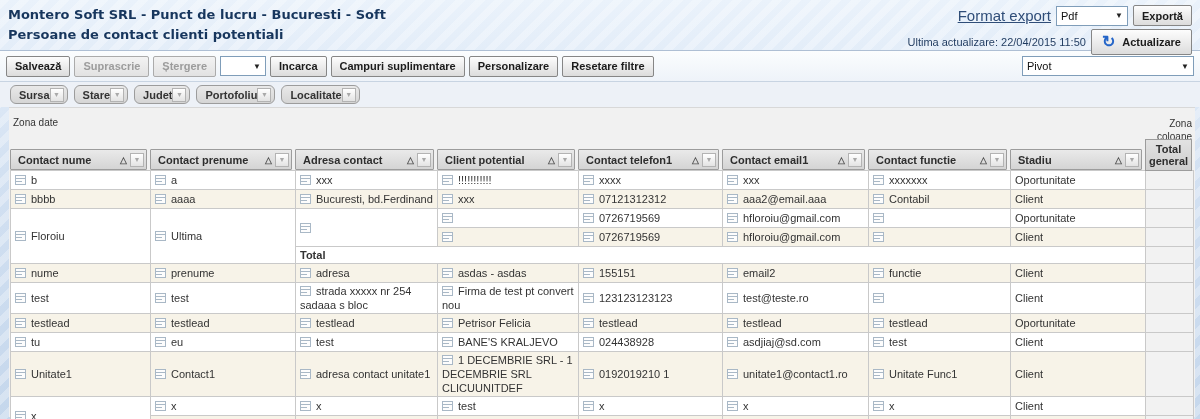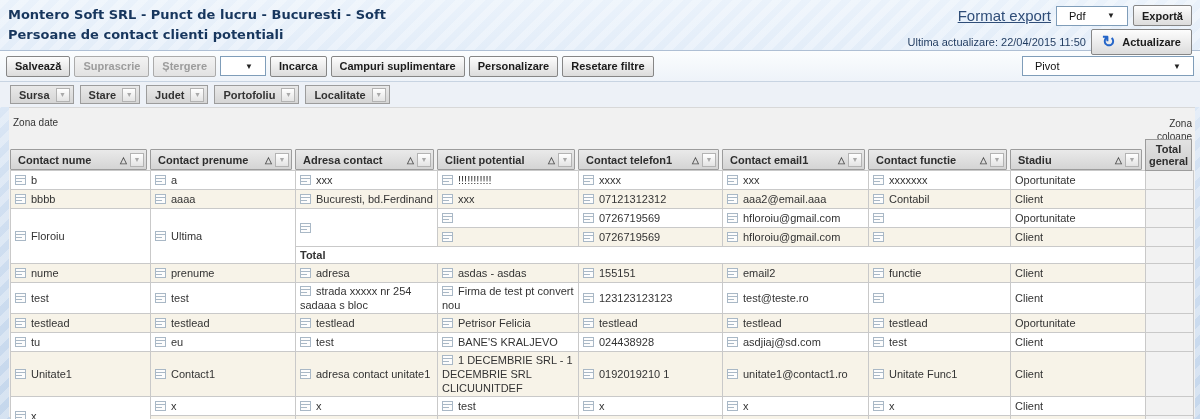--- a/index.html
+++ b/index.html
@@ -14,39 +14,39 @@
   .page { width:1200px; height:419px; position:relative; }
 
   
   .hdr { height:50px; display:flex; justify-content:space-between; padding:5px 8px 0 8px; }
   .t1,.t2 { font-family:"DejaVu Sans", sans-serif; font-weight:bold; font-size:13px; color:#17365d; line-height:20px; }
   .hdr-right { display:flex; flex-direction:column; align-items:flex-end; gap:3px; }
   .hr-row { display:flex; align-items:center; gap:5px; }
   .lnk { font-size:15px; color:#2f4d78; text-decoration:underline; cursor:pointer; }
   .upd { font-size:11px; color:#1f3a5f; }
   .sel { background:#fff; border:1px solid #7f9db9; height:20px; display:inline-flex; align-items:center;
-         justify-content:space-between; font-size:11px; padding:0 12px; color:#111; cursor:pointer; }
+         justify-content:space-between; font-size:11px; padding:0 4px; color:#111; cursor:pointer; }
   .sel .dd { font-size:8px; color:#222; margin-left:6px; }
   .w72{ width:72px; } .w46{ width:46px; } .w172{ width:172px; }
   .btn { font-family:"Liberation Sans",sans-serif; font-size:11px; font-weight:600; color:#1b1b1b;
          background:linear-gradient(#fdfdfd,#dcdcdc); border:1px solid #868686; border-radius:2px;
          height:21px; padding:0 8px; cursor:pointer; white-space:nowrap; }
   .btn.dis { color:#9c9c9c; background:linear-gradient(#f3f3f3,#e2e2e2); border-color:#ababab; cursor:default; }
   .btn.refresh { height:26px; display:inline-flex; align-items:center; gap:7px; padding:0 10px; }
   .ricon { color:#2465c8; font-size:16px; font-weight:bold; line-height:1; }
 
   
   .tbar { height:32px; border-top:1px solid #aebfd4; border-bottom:1px solid #c8d4e2;
           background:linear-gradient(#fbfdfe,#eef3f9); display:flex; align-items:center; gap:4px; padding:0 6px; }
   .tbar .spacer { flex:1; }
 
   
   .fbar { height:25px; display:flex; align-items:center; gap:6px; padding:0 10px; background:#edf1f7; }
-  .filter-chip { display:inline-flex; align-items:center; gap:6px; height:19px; padding:0 3px 0 8px;
-                 background:linear-gradient(#e9e9e9,#d5d5d5); border:1px solid #9c9c9c; border-radius:0;
+  .filter-chip { display:inline-flex; align-items:center; height:19px; padding:0 3px 0 8px;
+                 background:linear-gradient(#e9e9e9,#d5d5d5); border:1px solid #9c9c9c; border-radius:6px;
                  font-size:11px; font-weight:600; color:#333; cursor:pointer; }
   .chip-dd,.hdd { width:14px; height:14px; border:1px solid #b3b3b3; background:linear-gradient(#ffffff,#e3e3e3);
                   color:#a9a9a9; font-size:7px; display:inline-flex; align-items:center; justify-content:center; cursor:pointer; }
 
   
   .grid-area { margin:0 5px 0 9px; background:#f1f1f1; height:310px; border-top:1px solid #d8d8d8; }
   .zone-row { display:flex; justify-content:space-between; padding:9px 3px 6px 4px; font-size:10px; color:#333; height:38px; }
   .zc { width:50px; text-align:right; line-height:13px; }
   .hdr-row { display:flex; height:24px; align-items:flex-end; padding-left:1px; }
   .hcell { height:21px; }

